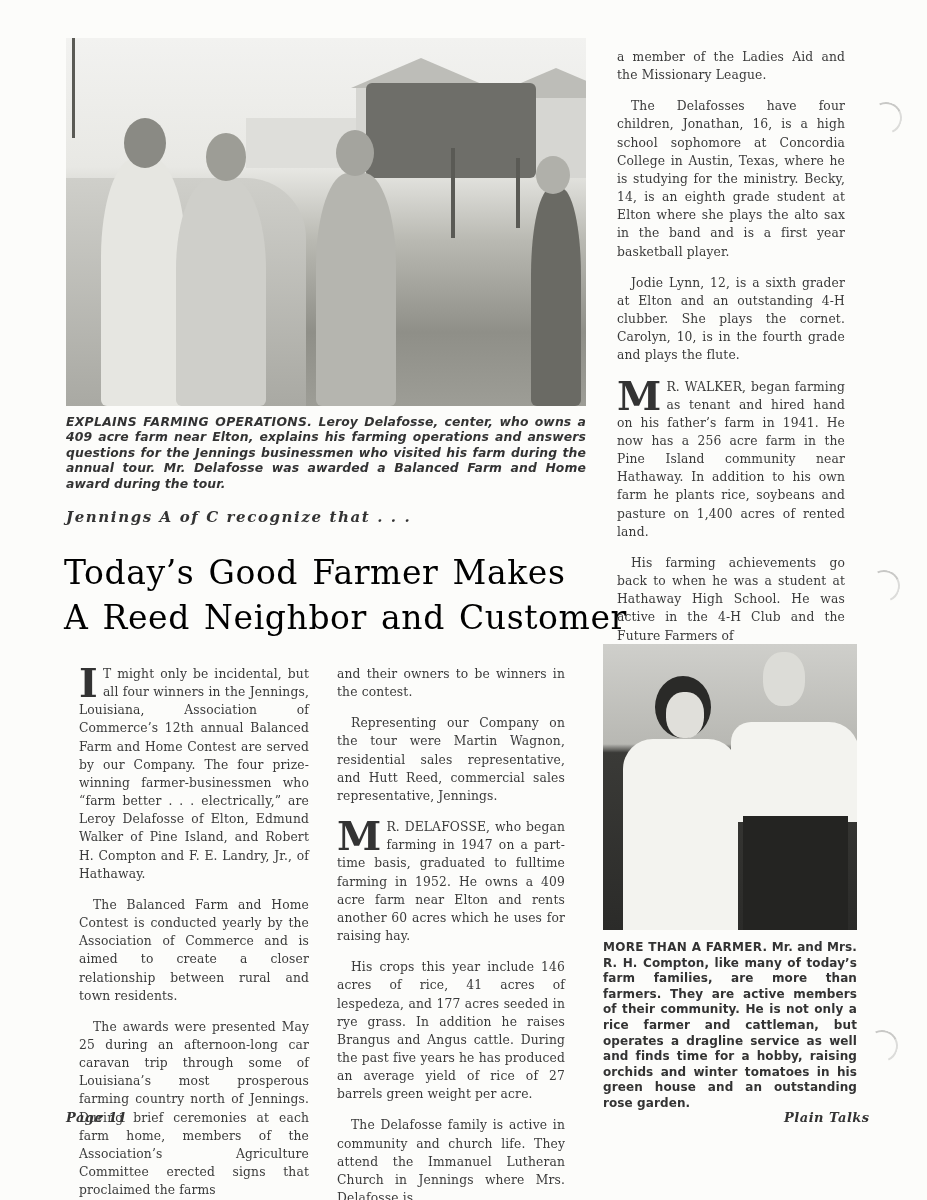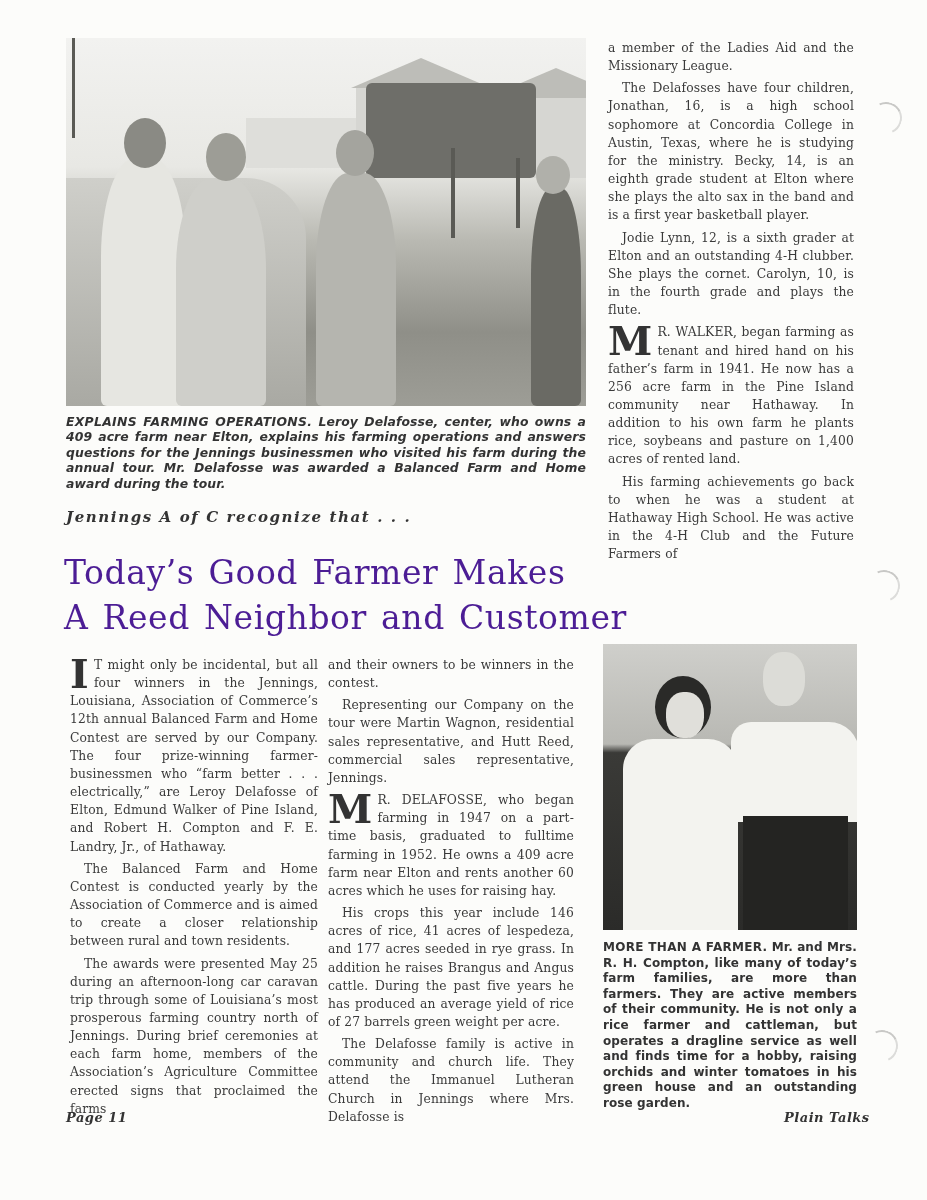--- a/index.html
+++ b/index.html
@@ -39,29 +39,29 @@
     position: absolute; font-size: 12.4px; line-height: 15.4px; font-weight: bold; color: #333;
     text-align: justify; letter-spacing: 0.1px;
   }
   .caption .lead { letter-spacing: 0.3px; }
 
   .kicker {
     position: absolute; left: 66px; top: 508px; font-size: 15px; font-style: italic; font-weight: bold;
     letter-spacing: 1.6px; color: #333;
   }
   .headline {
-    position: absolute; left: 64px; top: 550px; font-size: 33px; line-height: 45px; color: #4c1d95;
+    position: absolute; left: 64px; top: 550px; font-size: 33px; line-height: 45px; color: #000000;
     letter-spacing: 0.6px; word-spacing: 3px;
   }
 
   .col {
     position: absolute; font-size: 12.3px; line-height: 18.15px; color: #3a3a3a; text-align: justify;
     letter-spacing: 0.15px;
   }
-  .col p { margin: 4px; text-indent: 14px; }
+  .col p { margin: 13px; text-indent: 14px; }
   .col p.noindent { text-indent: 0; }
   .dropcap {
     float: left; font-size: 40px; line-height: 32px; margin: 2px 5px 0 0; color: #333; font-weight: bold;
   }
 
   .footer { position: absolute; top: 1110px; font-size: 13px; font-style: italic; font-weight: bold; color: #333; letter-spacing: 0.5px; }
 
   .hole {
     position: absolute; width: 28px; height: 28px; border-radius: 50%;
     border-top: 2px solid #c8c8c6; border-right: 2px solid #dcdcda; border-left: 2px solid transparent; border-bottom: 2px solid transparent;

